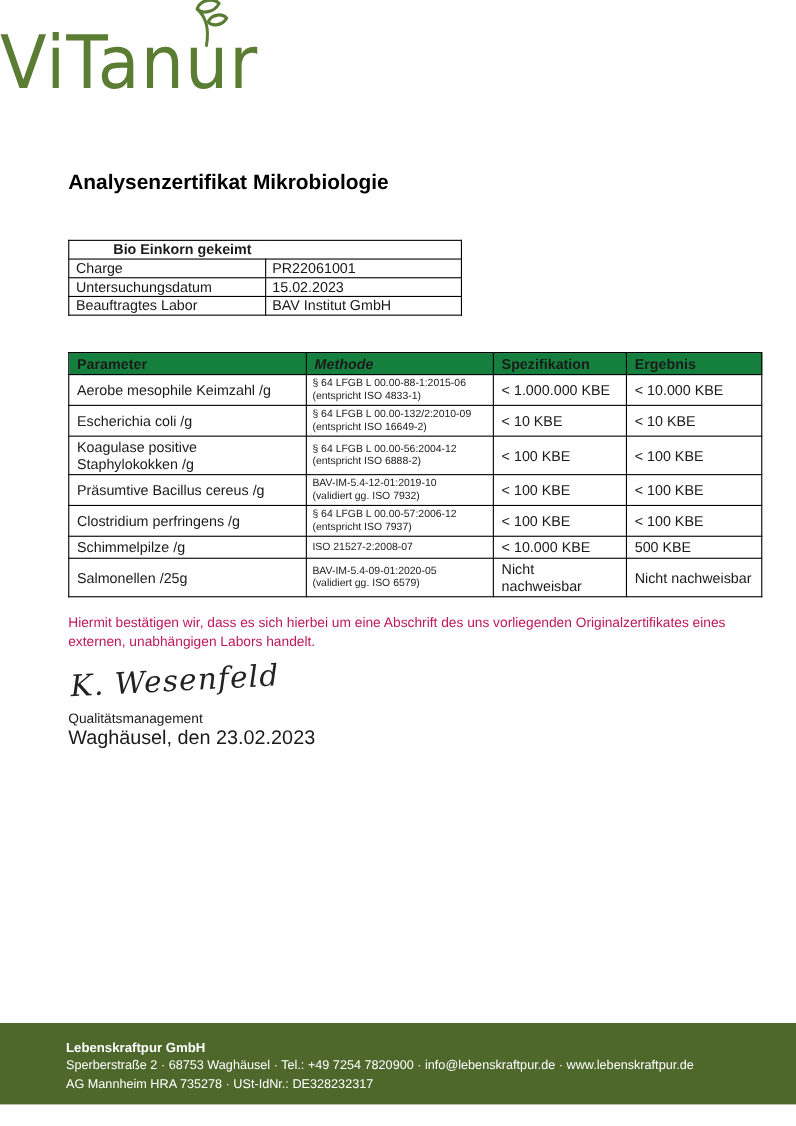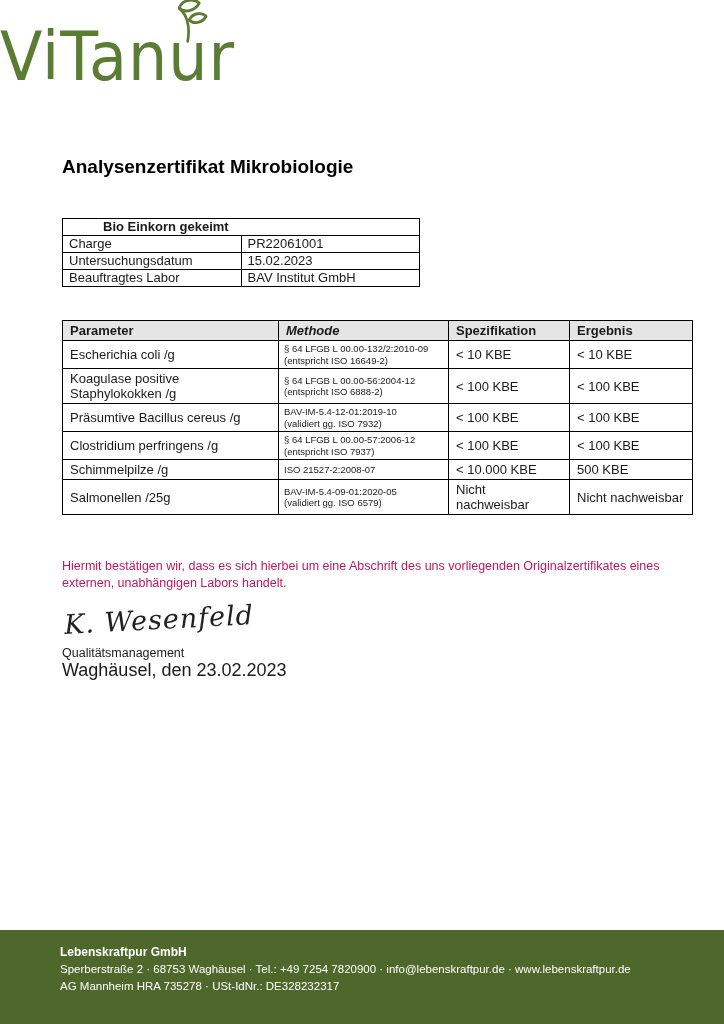--- a/index.html
+++ b/index.html
@@ -56,21 +56,21 @@
   .info-table td { padding: 1px 6px; height: 17px; line-height: 14px; }
   .info-table .col-label { width: 138px; }
   .info-table .tbl-title { font-weight: 700; padding-left: 40px; }
 
   .results-table {
     position: absolute; left: 62px; top: 320px;
     width: 621px; table-layout: fixed;
     font-size: 13px;
   }
   .results-table th {
-    background: #e5e5e5; text-align: left;
+    background: #15803d; text-align: left;
     font-weight: 700; padding: 2px 7px; height: 20px; line-height: 15px;
   }
   .results-table td { padding: 2px 7px; line-height: 15px; }
   .results-table td.methode { font-size: 9.5px; line-height: 11.5px; padding: 2px 5px; }
   .results-table .col-param { width: 216px; }
   .results-table .col-meth  { width: 170px; font-style: italic; }
   .results-table .col-spec  { width: 121px; }
   .results-table .col-erg   { width: 123px; }
   .results-table tr.r2 td { height: 27px; }
   .results-table tr.r1 td { height: 19px; }
@@ -85,21 +85,21 @@
     font-family: "DejaVu Serif", serif;
     font-style: italic; font-size: 27px; color: #222;
     transform: rotate(-3deg);
     letter-spacing: 1px;
   }
   .sig-role  { position: absolute; left: 62px; top: 645px; font-size: 12.5px; line-height: 17px; }
   .sig-place { position: absolute; left: 62px; top: 662px; font-size: 18px; line-height: 17px; }
 
   
   .footer {
-    position: absolute; left: 0; top: 930px; width: 724px; height: 94px;
+    position: absolute; left: 0; top: 930px; width: 724px; height: 74px;
     background: #4e682b; color: #ffffff;
     padding: 14px 40px 0 60px;
     font-size: 11.5px; line-height: 17px;
   }
   .footer .company { font-weight: 700; font-size: 12px; }
 </style>
 </head>
 <body>
 
 <div class="logo-wrap">
@@ -137,20 +137,29 @@
 
 <table class="results-table">
   <tbody>
       <tr>
     <th class="col-param">Parameter</th>
     <th class="col-meth">Methode</th>
     <th class="col-spec">Spezifikation</th>
     <th class="col-erg">Ergebnis</th>
   </tr>
 
+  <tr class="r2">
+    <td>Aerobe mesophile Keimzahl /g</td>
+    <td class="methode">
+      <div>§ 64 LFGB L 00.00-88-1:2015-06</div>
+      <div>(entspricht ISO 4833-1)</div>
+    </td>
+    <td>&lt; 1.000.000 KBE</td>
+    <td>&lt; 10.000 KBE</td>
+  </tr>
 
   <tr class="r2">
     <td>Escherichia coli /g</td>
     <td class="methode">
       <div>§ 64 LFGB L 00.00-132/2:2010-09</div>
       <div>(entspricht ISO 16649-2)</div>
     </td>
     <td>&lt; 10 KBE</td>
     <td>&lt; 10 KBE</td>
   </tr>

